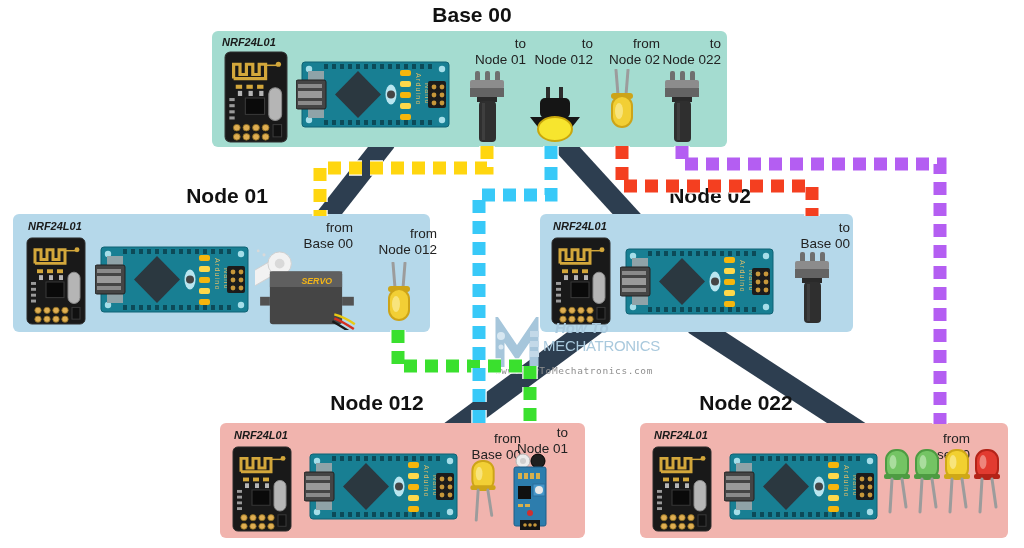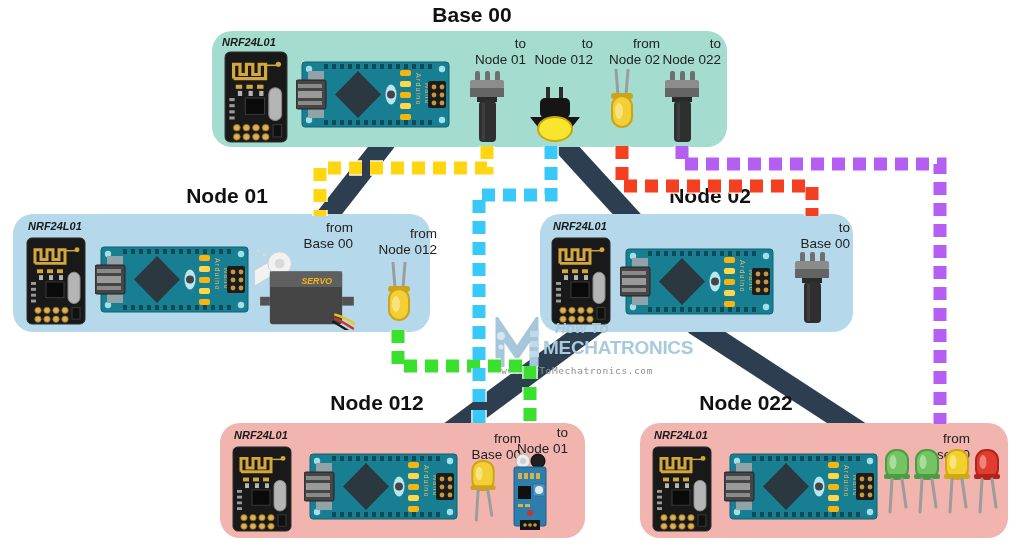--- a/index.html
+++ b/index.html
@@ -1,28 +1,28 @@
 <!DOCTYPE html>
 <html><head>
 <meta charset="utf-8">
 <style>
   html,body{margin:0;padding:0;background:#fff;}
   #stage{position:relative;width:1024px;height:548px;background:#ffffff;overflow:hidden;
          font-family:"Liberation Sans",sans-serif;}
   .abs{position:absolute;}
   svg{display:block;}
   .layer{position:absolute;left:0;top:0;pointer-events:none;}
-  .panel{position:absolute;border-radius:20px;}
+  .panel{position:absolute;border-radius:6px;}
   .ptitle{position:absolute;font-size:21px;font-weight:700;color:#111;text-align:center;width:160px;}
   .nrf-label{position:absolute;font-size:11px;font-weight:700;font-style:italic;color:#1a1a1a;}
   .comp-label{position:absolute;font-size:13.5px;line-height:1.15;color:#222;text-align:right;
               white-space:pre-line;width:76px;}
   .wm{position:absolute;left:493px;top:315px;width:160px;height:66px;z-index:3;}
   .wm-line1{position:absolute;left:62px;top:4px;font-size:15px;font-weight:700;color:#a9c9dd;font-style:italic;}
-  .wm-line2{position:absolute;left:50px;top:22px;font-size:19px;font-weight:700;color:#a9c9dd;letter-spacing:-.3px;text-align:right;}
+  .wm-line2{position:absolute;left:50px;top:22px;font-size:15px;font-weight:400;color:#a9c9dd;letter-spacing:-.3px;text-align:right;}
   .wm-url{position:absolute;left:2px;top:50px;font-size:9.5px;color:#8f8f8f;letter-spacing:.6px;
           font-family:"DejaVu Sans Mono",monospace;}
 </style>
 </head>
 <body>
 
 <div id="stage">
 
   <svg class="layer" width="1024" height="548" style="z-index:1">
     <path d="M386,141 L324,220" stroke-width="21" fill="none" stroke="#2d3e50"></path>

